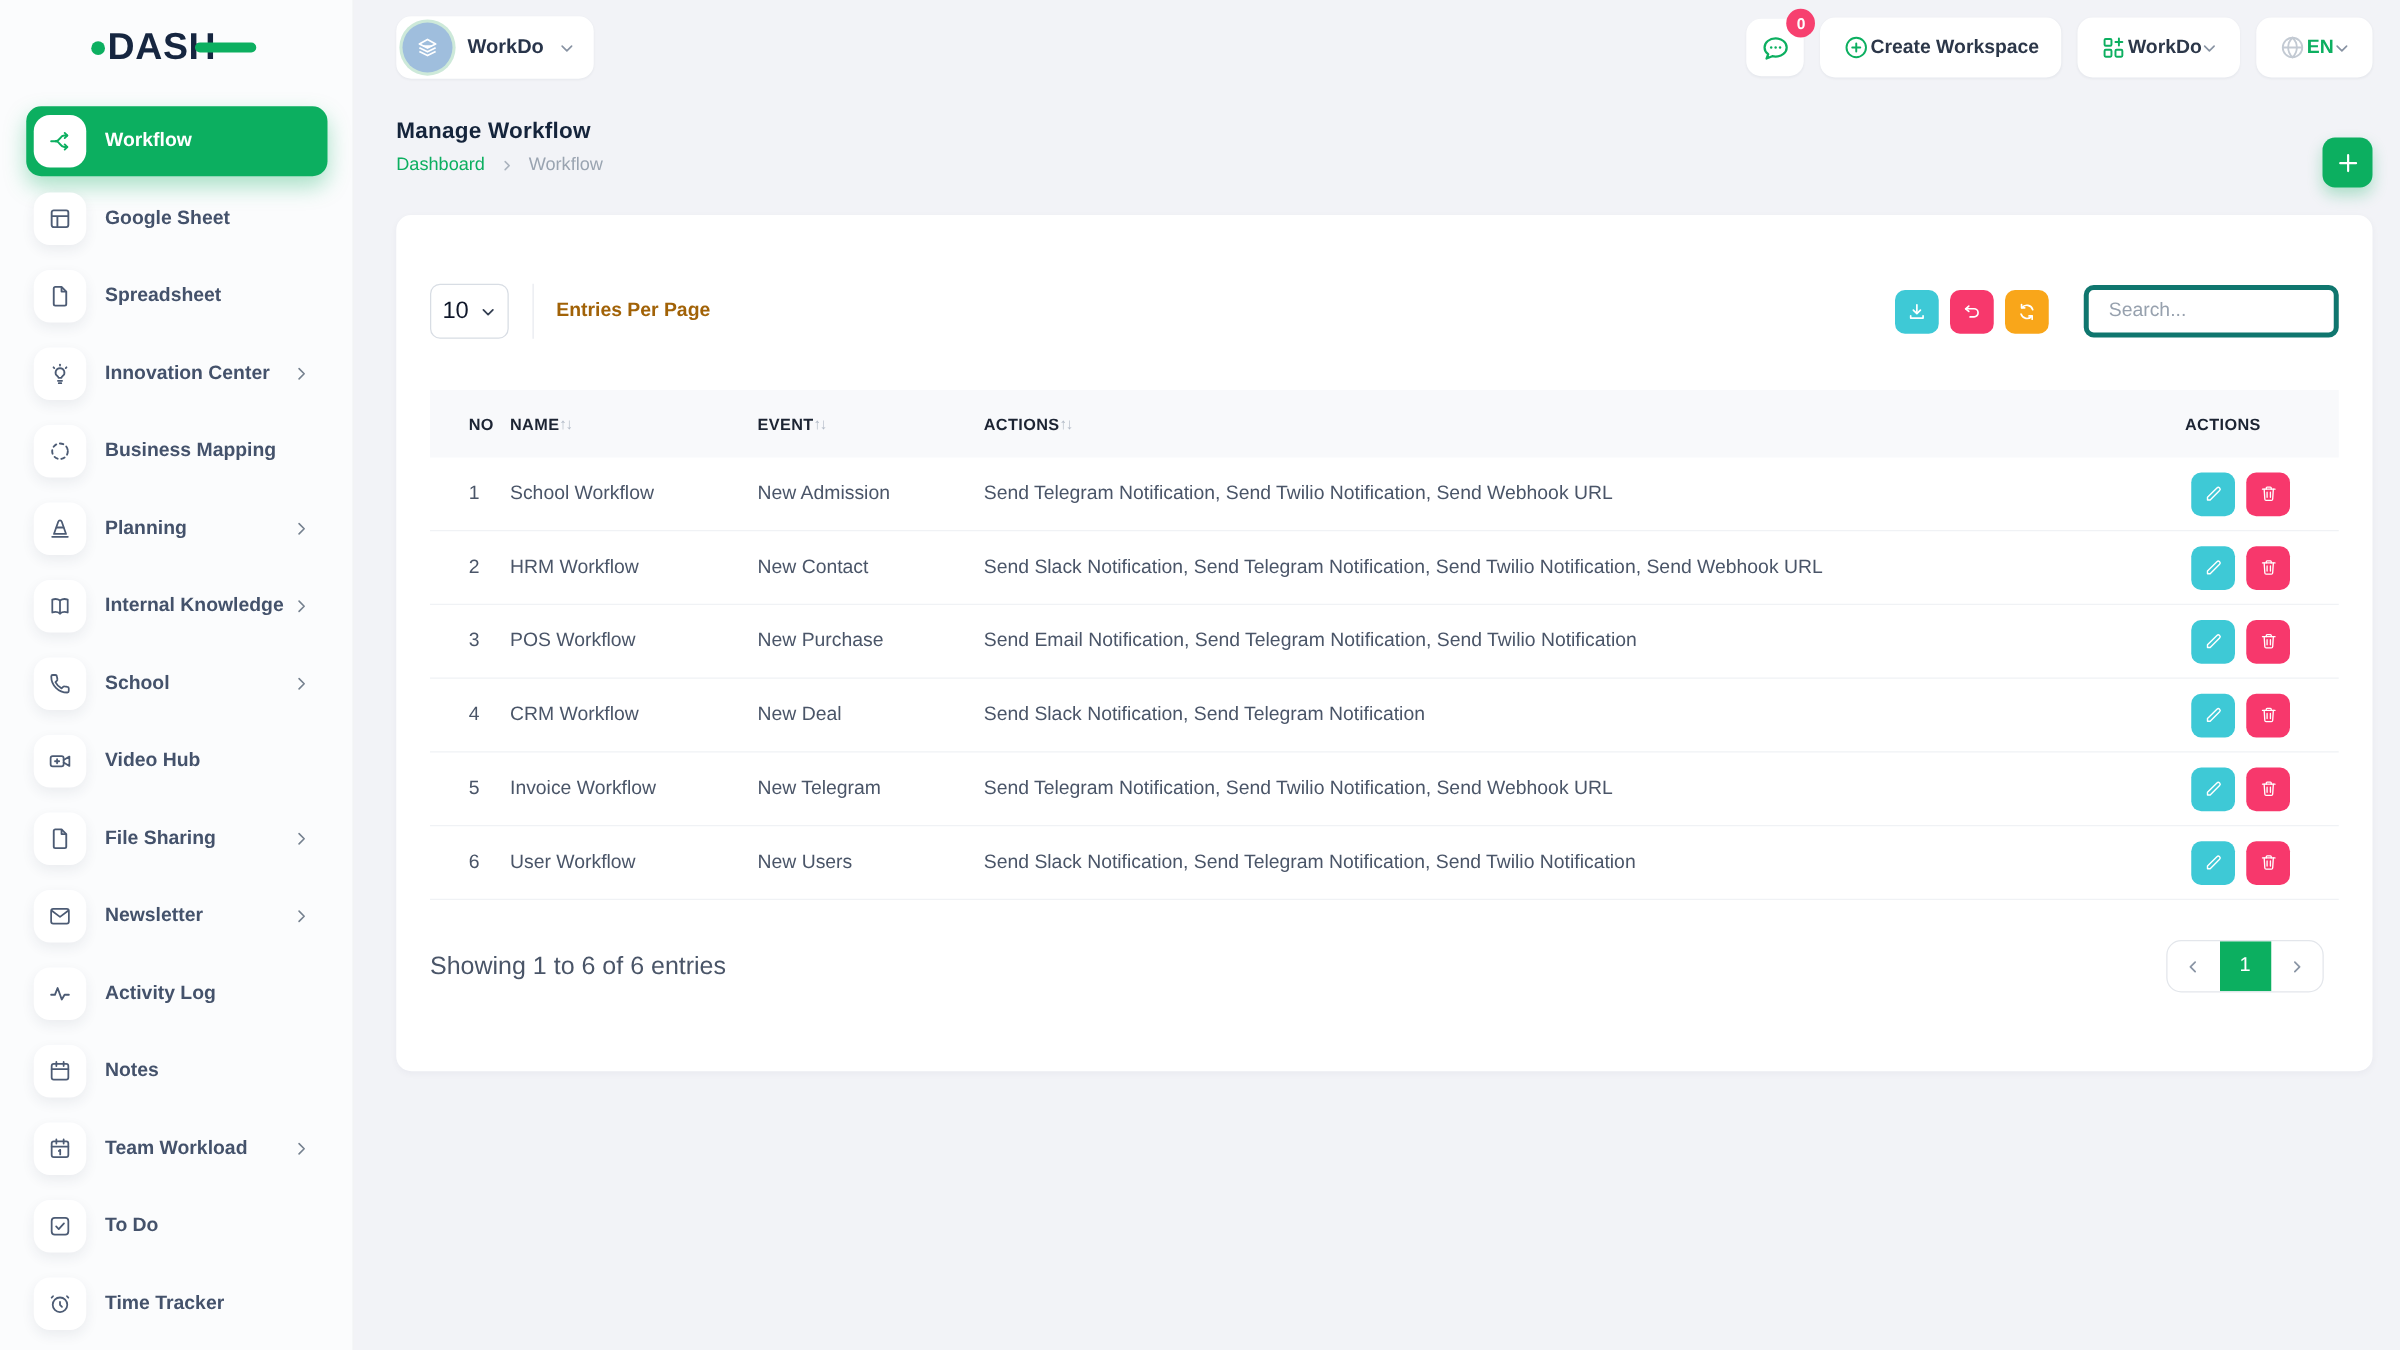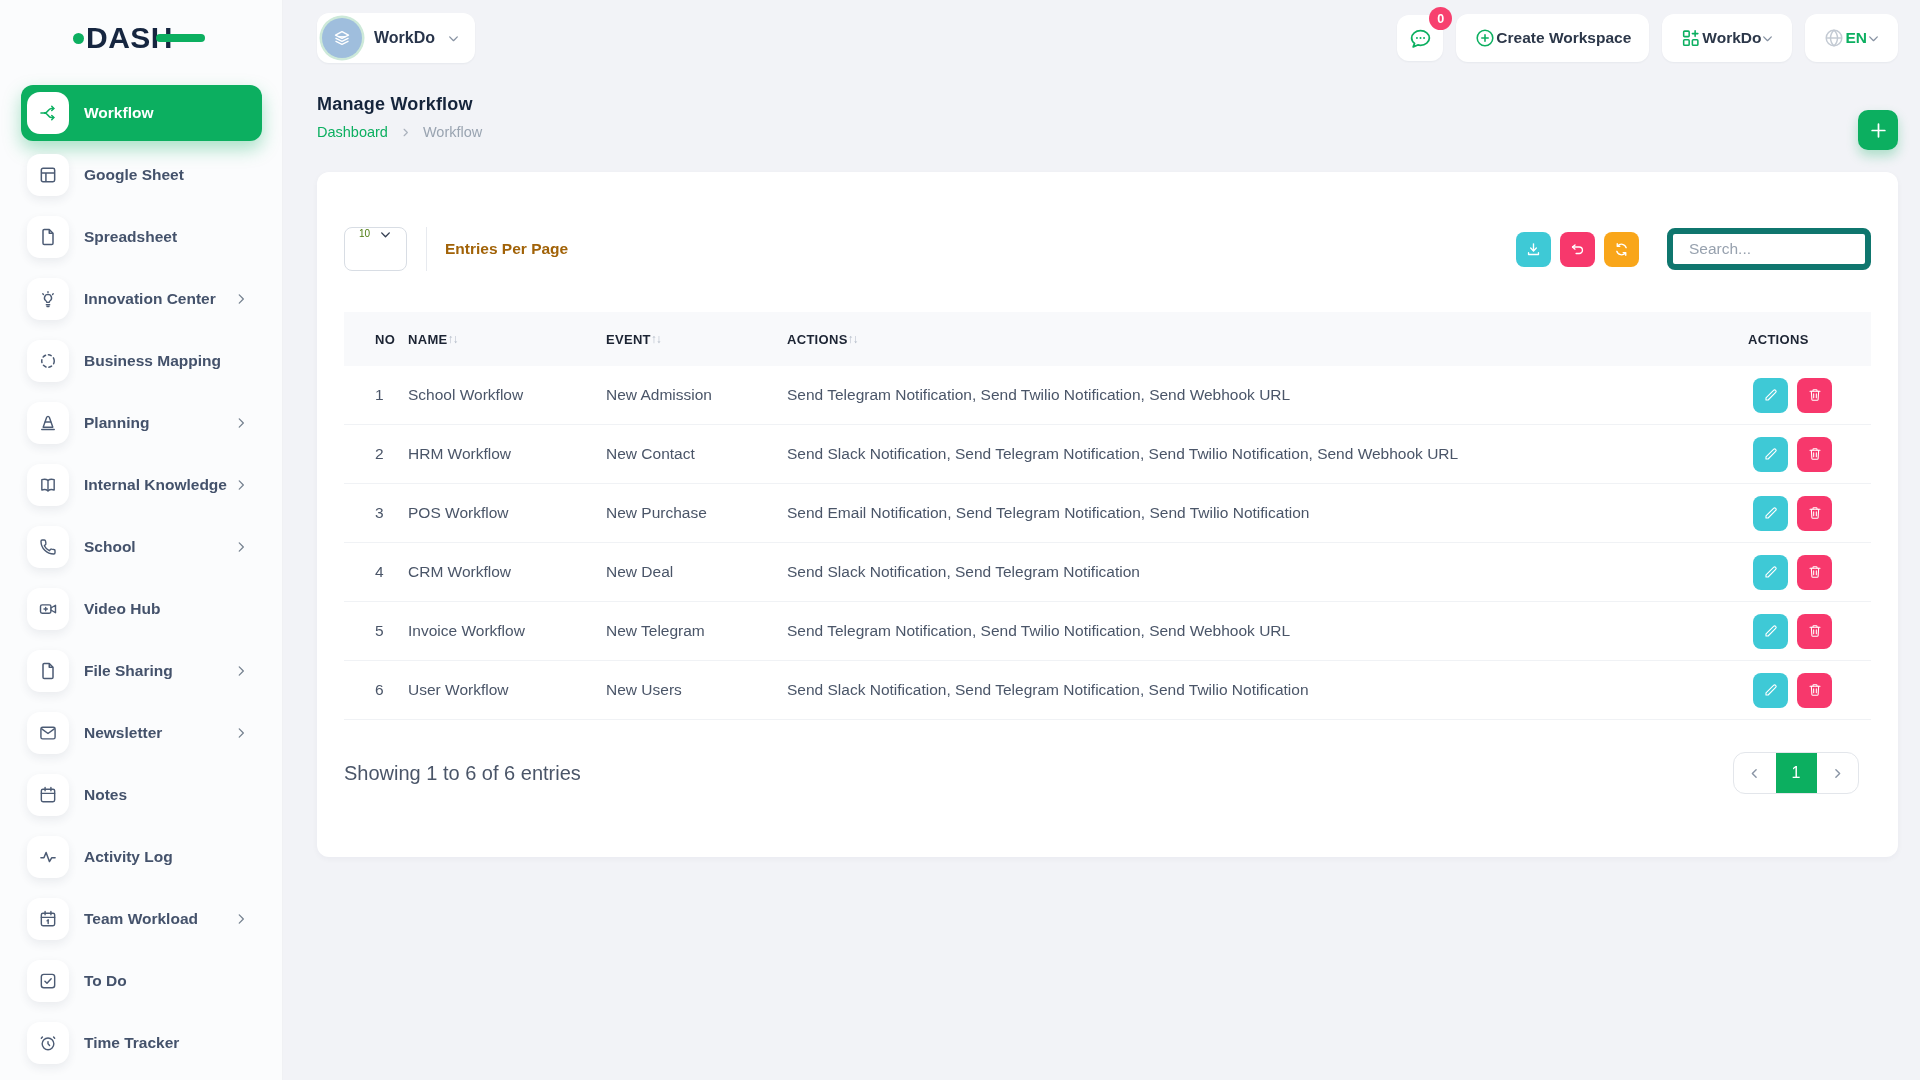--- a/index.html
+++ b/index.html
@@ -45,29 +45,29 @@
   .breadcrumb { margin-top:9px; display:flex; align-items:center; gap:12px; font-size:14.5px; }
   .bc-link { color:#0CAF60; cursor:pointer; }
   .bc-sep { color:#aab2bd; display:flex; } .bc-sep svg { width:11px; height:11px; }
   .bc-current { color:#9aa4b1; }
   .add-btn { position:absolute; right:0; top:16px; width:40px; height:40px; border-radius:10px; background:#0CAF60; border:none; display:flex; align-items:center; justify-content:center; cursor:pointer; box-shadow:0 6px 12px rgba(12,175,96,.3); }
   .add-btn svg { width:19px; height:19px; }
 
   
   .card { margin-top:32px; background:#fff; border-radius:12px; height:685px; padding:55px 27px 0; box-shadow:0 2px 6px rgba(25,35,65,.04); }
   .toolbar { display:flex; align-items:center; }
-  .select-box { width:63px; height:44px; border:1px solid #d8dde4; border-radius:8px; background:#fff; display:flex; align-items:flex-start; justify-content:center; gap:9px; font-size:10px; color:#4d7c0f; cursor:pointer; }
+  .select-box { width:63px; height:44px; border:1px solid #d8dde4; border-radius:8px; background:#fff; display:flex; align-items:center; justify-content:center; gap:9px; font-size:19px; color:#0f172a; cursor:pointer; }
   .select-box svg { width:13px; height:13px; color:#343f52; }
   .vdiv { width:1px; height:44px; background:#e7eaef; margin-left:19px; }
   .entries-label { margin-left:18px; font-size:15.5px; font-weight:600; color:#a16207; }
   .tool-actions { margin-left:auto; display:flex; gap:9px; }
   .tool-btn { width:35px; height:35px; border:none; border-radius:8px; display:flex; align-items:center; justify-content:center; cursor:pointer; }
   .tool-btn svg { width:17px; height:17px; }
   .tb-cyan { background:#3EC9D6; } .tb-pink { background:#F7386C; } .tb-orange { background:#F9A61A; }
-  .search-input { margin-left:28px; width:204px; height:42px; border:6px solid #0f766e; border-radius:8px; padding:0 16px; font-size:15.5px; color:#3d4a5e; font-family:"Liberation Sans", sans-serif; outline:none; }
+  .search-input { margin-left:28px; width:204px; height:42px; border:4px solid #0f766e; border-radius:8px; padding:0 16px; font-size:15.5px; color:#3d4a5e; font-family:"Liberation Sans", sans-serif; outline:none; }
   .search-input::placeholder { color:#97a1ae; }
 
   .grid-cols { display:grid; grid-template-columns:64px 198px 181px 1fr 123px; }
   .thead { height:54px; background:#f8f9fb; align-items:center; margin-top:41px; font-size:13px; font-weight:700; color:#1c2433; letter-spacing:.3px; }
   .th { display:flex; align-items:center; justify-content:flex-start; padding-right:22px; }
   .th.first { padding-left:31px; }
   .sort { font-size:12px; letter-spacing:-1px; color:#b4bcc8; font-weight:400; }
   .trow { height:59px; align-items:center; border-bottom:1px solid #f0f2f5; font-size:15.5px; color:#4a5568; }
   .td.first { padding-left:31px; }
   .td-actions { display:flex; gap:9px; padding-left:5px; }
@@ -220,35 +220,35 @@
         </span>
         <span class="side-label">Newsletter</span>
         <span class="side-chev">
           <svg viewBox="0 0 24 24" fill="none" stroke="currentColor" stroke-width="2.2" stroke-linecap="round" stroke-linejoin="round">
             <path d="M9 5l7 7-7 7"></path>
           </svg>
         </span>
       </div>
       <div class="side-item">
         <span class="icon-box">
+          <svg viewBox="0 0 24 24" fill="none" stroke="currentColor" stroke-width="1.8" stroke-linecap="round" stroke-linejoin="round">
+            <path d="M3.5 13h3.6l2.6-6.5 4 11 2.7-4.5h4.1"></path>
+          </svg>
+        </span>
+        <span class="side-label">Activity Log</span>
+      </div>
+      <div class="side-item">
+        <span class="icon-box">
           <svg viewBox="0 0 24 24" fill="none" stroke="currentColor" stroke-width="1.7" stroke-linecap="round" stroke-linejoin="round">
             <rect x="4" y="5" width="16" height="15" rx="2"></rect>
             <path d="M4 10h16"></path>
             <path d="M8.5 3v4M15.5 3v4"></path>
           </svg>
         </span>
         <span class="side-label">Notes</span>
-      </div>
-      <div class="side-item">
-        <span class="icon-box">
-          <svg viewBox="0 0 24 24" fill="none" stroke="currentColor" stroke-width="1.8" stroke-linecap="round" stroke-linejoin="round">
-            <path d="M3.5 13h3.6l2.6-6.5 4 11 2.7-4.5h4.1"></path>
-          </svg>
-        </span>
-        <span class="side-label">Activity Log</span>
       </div>
       <div class="side-item">
         <span class="icon-box">
           <svg viewBox="0 0 24 24" fill="none" stroke="currentColor" stroke-width="1.7" stroke-linecap="round" stroke-linejoin="round">
             <rect x="4" y="5" width="16" height="15" rx="2"></rect>
             <path d="M4 10h16"></path>
             <path d="M8.5 3v4M15.5 3v4"></path>
             <path d="M12.2 13.2v4.3"></path>
             <path d="M10.9 14.2l1.3-1"></path>
           </svg>

